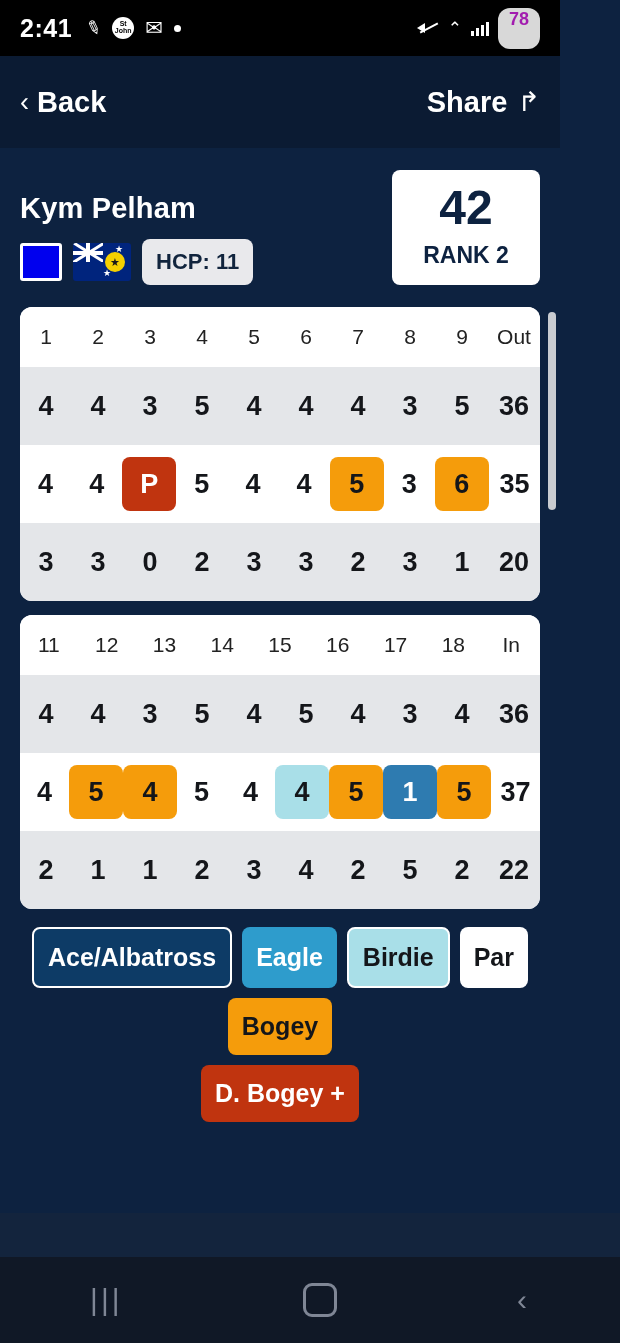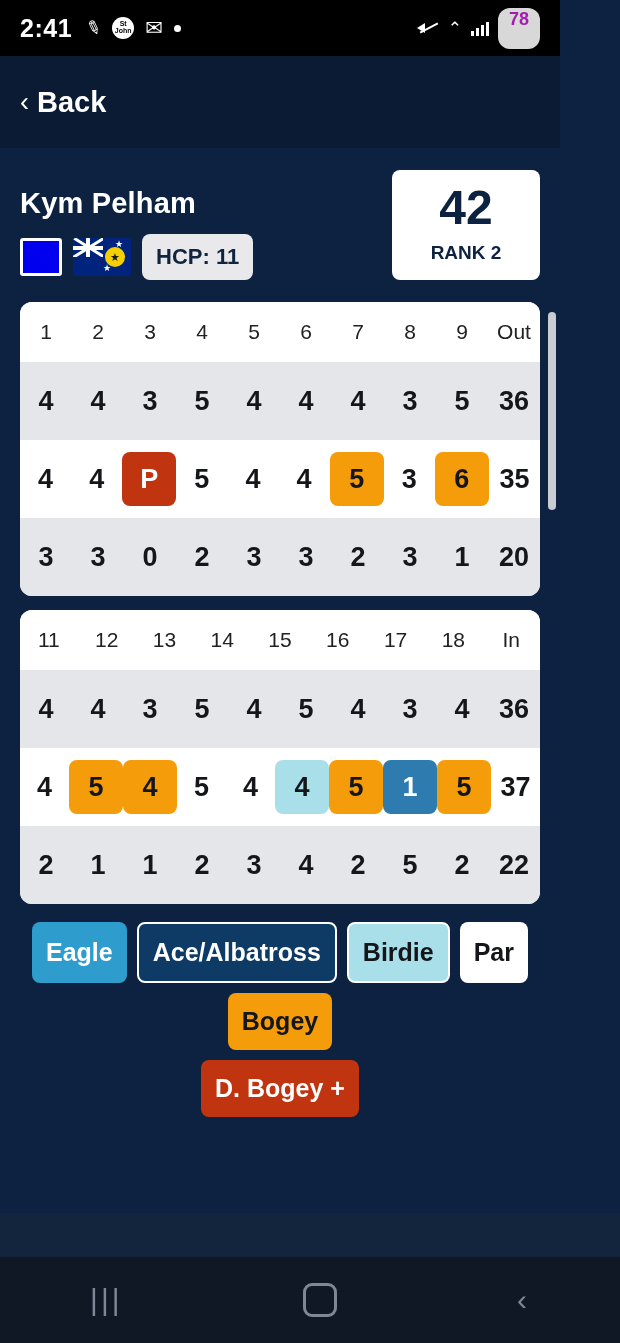--- a/index.html
+++ b/index.html
@@ -74,21 +74,21 @@
   .flag .mbadge { position:absolute; right:6px; top:9px; width:20px; height:20px; border-radius:50%;
                   background:#f5d000; display:flex; align-items:center; justify-content:center;
                   font-size:11px; color:#1a1a1a;}
   .hcp { background: #e9e9ec; color: #11243d; font-size: 22px; font-weight: 700;
          border-radius: 8px; padding: 10px 14px; }
   .rankbox {
     width: 148px; background: #fff; border-radius: 8px; text-align: center;
     padding: 14px 0 16px; color: #0d2240;
   }
   .rank-score { font-size: 48px; font-weight: 700; line-height: 1; }
-  .rank-label { font-size: 19px; font-weight: 700; margin-top: 10px; }
+  .rank-label { font-size: 23px; font-weight: 700; margin-top: 10px; }
 
   
   .card { margin: 14px 20px 0; background: #fff; border-radius: 12px; overflow: hidden; }
   .row { display: flex; height: 78px; align-items: center; }
   .row.header { height: 60px; background: #fff; }
   .row.shade { background: #e4e6e9; }
   .cell {
     flex: 1; text-align: center; font-size: 27px; font-weight: 700; color: #14161a;
     display: flex; align-items: center; justify-content: center; height: 100%;
   }
@@ -159,20 +159,24 @@
         </span>
       <span class="battery">78</span>
     </span>
   </div>
 
   <div class="navbar">
     <div class="back">
       <span class="chev">‹</span>
       <span class="lbl">Back</span>
     </div>
+    <div class="share">
+      <span class="lbl">Share</span>
+      <span class="ico">↱</span>
+    </div>
   </div>
 
   <div class="playerbar">
     <div class="p-left">
       <div class="p-name">Kym Pelham</div>
       <div class="p-meta">
         <div class="swatch"></div>
         <div class="flag">
           <div class="uj"></div>
             <div class="ujc1"></div>
@@ -321,22 +325,22 @@
       <div class="cell">3</div>
       <div class="cell">4</div>
       <div class="cell">2</div>
       <div class="cell">5</div>
       <div class="cell">2</div>
       <div class="cell total">22</div>
     </div>
   </div>
 
   <div class="legend">
+    <div class="lg ace">Ace/Albatross</div>
     <div class="lg eagle">Eagle</div>
-    <div class="lg ace">Ace/Albatross</div>
     <div class="lg birdie">Birdie</div>
     <div class="lg par">Par</div>
     <div class="lg bogey">Bogey</div>
   </div>
   <div class="legend-row2">
     <div class="lg dbogey">D. Bogey +</div>
   </div>
 
   <div class="scrollbar"></div>
 

